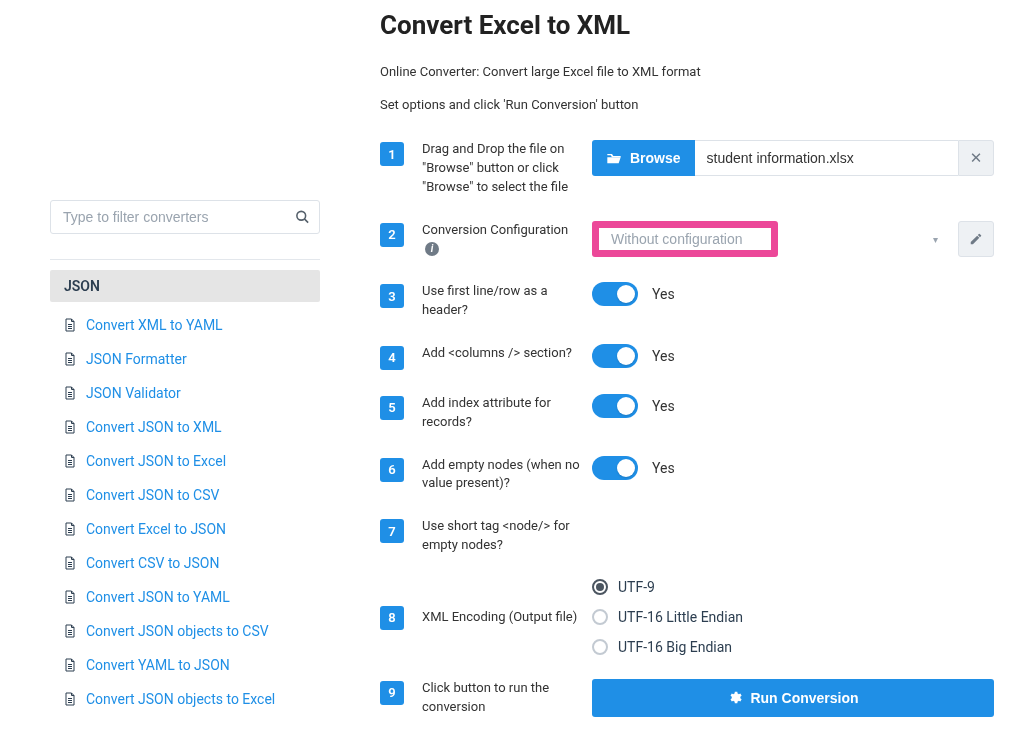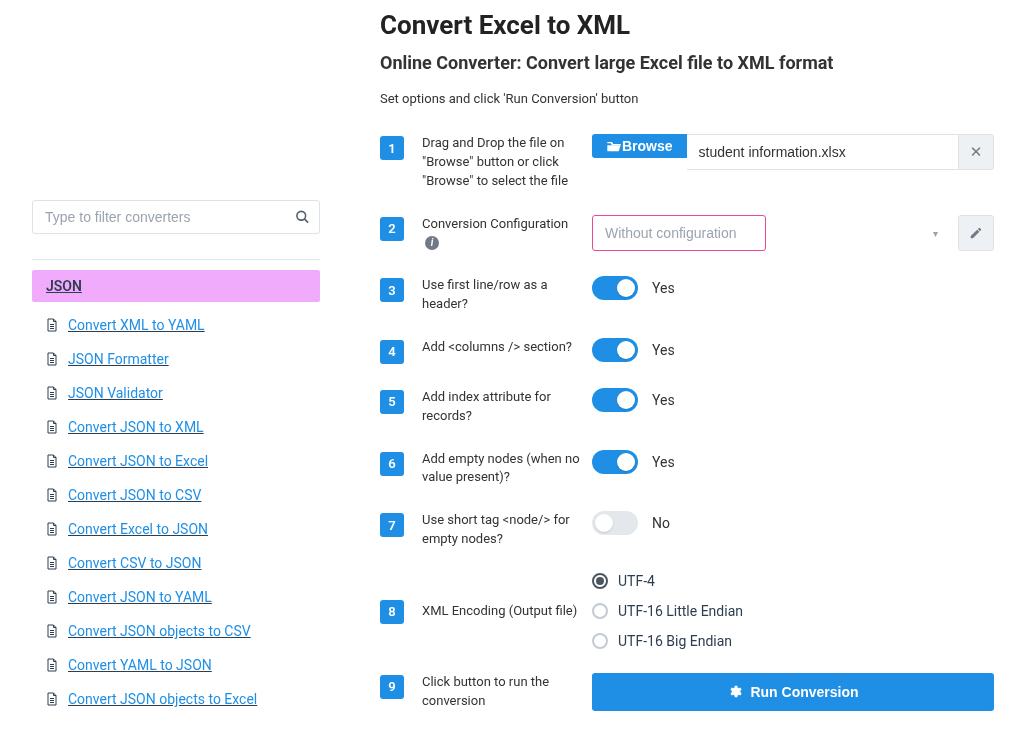--- a/index.html
+++ b/index.html
@@ -8,24 +8,23 @@
     background: #fff;
     color: #2c3e50;
     font-size: 14px;
     width: 1024px;
     height: 738px;
     overflow: hidden;
   }
   .layout { display: flex; height: 100%; }
   .sidebar {
     width: 350px;
-    padding: 0 10px 0 12px;
+    padding: 0 10px 0 30px;
     display: flex;
     flex-direction: column;
-    text-decoration: underline;
   }
   .sidebar-spacer { flex: 0 0 200px; }
   .filter-wrap {
     position: relative;
     margin: 0 20px 25px 20px;
   }
   .filter-input {
     width: 100%;
     border: 1px solid #dde2e8;
     border-radius: 3px;
@@ -40,21 +39,21 @@
     top: 50%;
     transform: translateY(-50%);
     color: #55606b;
     pointer-events: none;
   }
   .sidebar-divider {
     border-top: 1px solid #e3e7ec;
     margin: 0 20px 10px 20px;
   }
   .category-header {
-    background: #f0abfc;
+    background: #e5e5e5;
     font-weight: 600;
     font-size: 14px;
     padding: 8px 14px;
     margin: 0 20px 6px 20px;
     color: #2c3e50;
     border-radius: 2px;
   }
   .nav-list { list-style: none; margin: 0 20px; }
   .nav-item {
     display: flex;
@@ -71,25 +70,25 @@
     color: #1f8fe6;
   }
   .main {
     flex: 1;
     padding: 10px 30px 0 30px;
   }
   .page-title {
     font-size: 26px;
     font-weight: 700;
     color: #222;
-    margin-bottom: 12px;
+    margin-bottom: 24px;
   }
   .subtitle {
-    font-weight: 700;
-    font-size: 18px;
+    font-weight: 400;
+    font-size: 13px;
     color: #333;
     margin-bottom: 18px;
   }
   .instruction {
     font-size: 13px;
     color: #333;
     margin-bottom: 28px;
   }
   .step {
     display: flex;
@@ -144,22 +143,23 @@
   .browse-btn {
     background: #1f8fe6;
     color: #fff;
     border: none;
     padding: 0 14px;
     font-weight: 600;
     font-size: 14px;
     border-radius: 3px 0 0 3px;
     display: flex;
     align-items: center;
+    gap: 8px;
     cursor: pointer;
-    height: 24px;
+    height: 36px;
   }
   .file-name {
     flex: 1;
     border: 1px solid #dde2e8;
     border-left: none;
     border-right: none;
     padding: 0 12px;
     font-size: 14px;
     color: #333;
     height: 36px;
@@ -177,21 +177,21 @@
     justify-content: center;
     font-size: 15px;
   }
   .config-row {
     display: flex;
     gap: 10px;
     align-items: stretch;
   }
   .config-select {
     flex: 1;
-    border: 1px solid #ec4899;
+    border: 7px solid #ec4899;
     border-radius: 3px;
     padding: 0 28px 0 12px;
     font-size: 14px;
     color: #9aa4af;
     height: 36px;
     background: #fff;
     appearance: none;
     position: relative;
   }
   .select-wrap { position: relative; flex: 1; }
@@ -550,38 +550,30 @@
               <div class="knob"></div>
             </div>
           <span class="toggle-text">Yes</span>
         </div>
       </div>
     </div>
 
     <div class="step">
       <div class="step-num">7</div>
       <div class="step-label">Use short tag &lt;node/&gt; for empty nodes?</div>
-      <div class="step-control">
-        <div class="toggle-row">
-          <div class="toggle off">
-              <div class="knob"></div>
-            </div>
-          <span class="toggle-text">No</span>
-        </div>
-      </div>
     </div>
 
     <div class="step" style="align-items:center">
       <div class="step-num">8</div>
       <div class="step-label">XML Encoding (Output file)</div>
       <div class="step-control">
         <div class="radio-group">
           <div class="radio-row">
             <div class="radio checked"></div>
-            <span>UTF-4</span>
+            <span>UTF-9</span>
           </div>
           <div class="radio-row">
             <div class="radio unchecked"></div>
             <span>UTF-16 Little Endian</span>
           </div>
           <div class="radio-row">
             <div class="radio unchecked"></div>
             <span>UTF-16 Big Endian</span>
           </div>
         </div>

